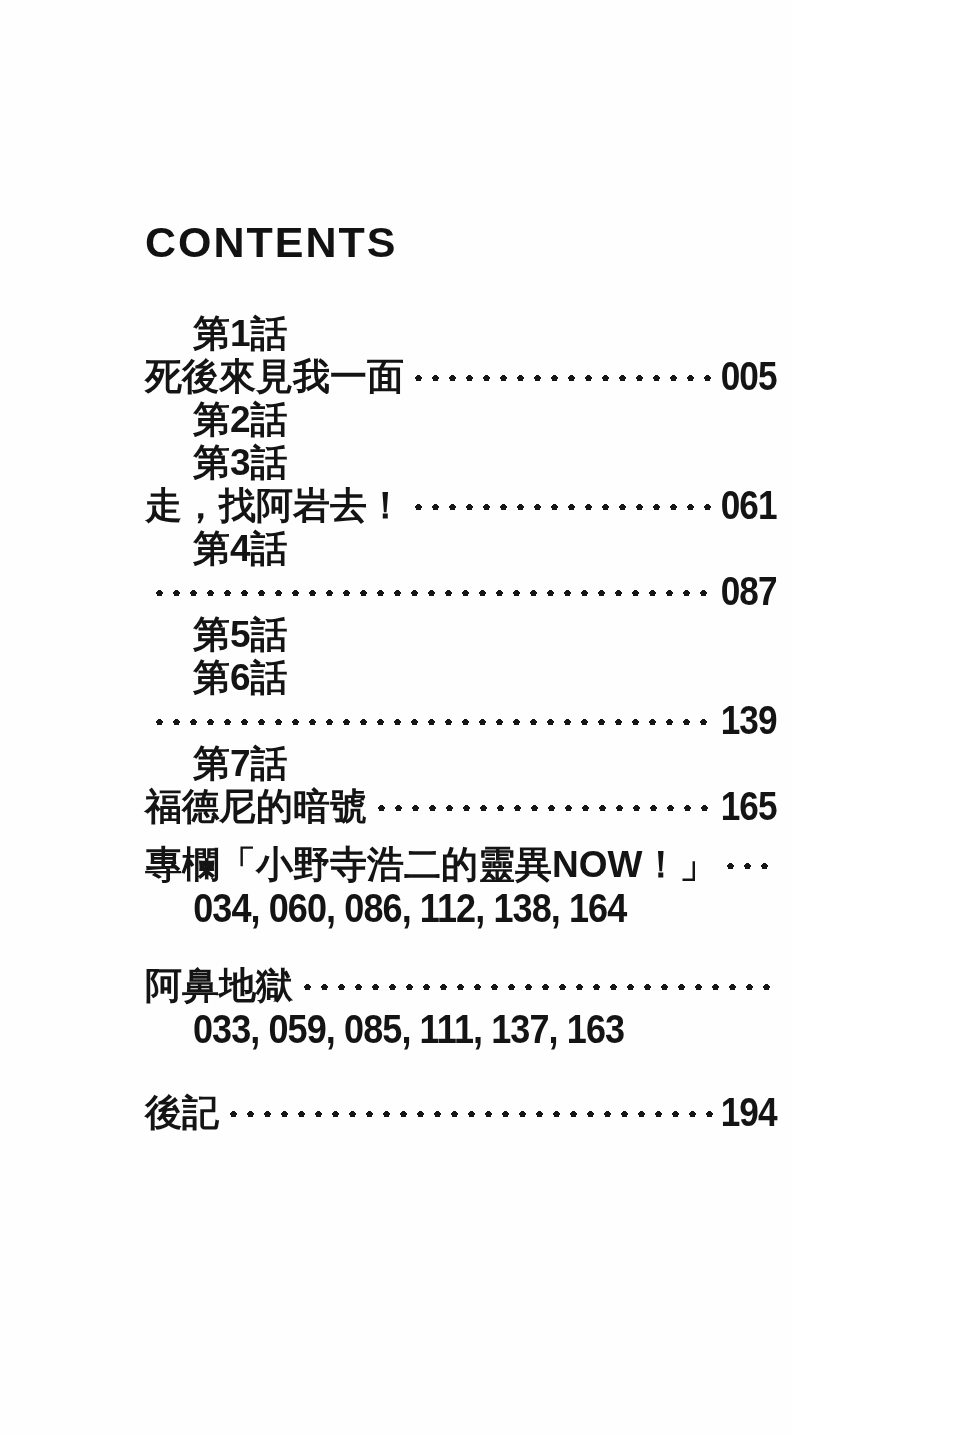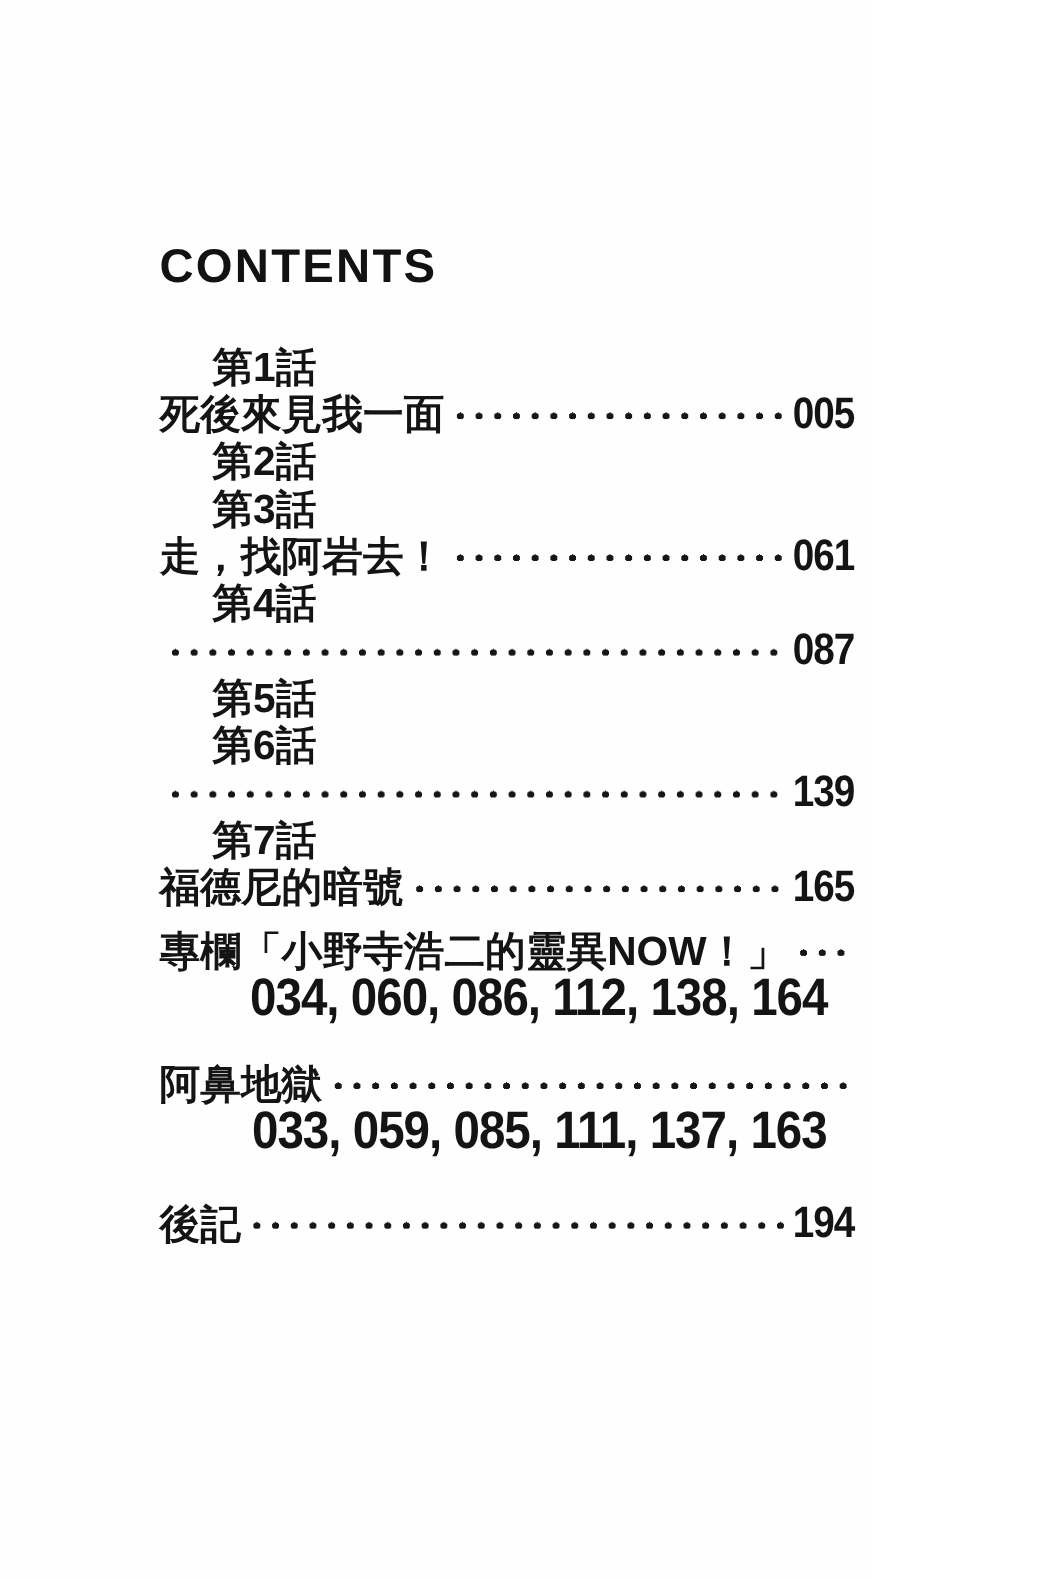--- a/index.html
+++ b/index.html
@@ -71,22 +71,22 @@
     transform-origin: right center;
     font-family: "Liberation Sans", "DejaVu Sans", sans-serif;
   }
   .extra {
     margin-top: 15px;
   }
   .extra + .extra {
     margin-top: 34px;
   }
   .pages-line {
-    text-align: center;
-    font-size: 48px;
+    text-align: left;
+    font-size: 40px;
     line-height: 44px;
     font-weight: 700;
     letter-spacing: -1px;
   }
   .pages-line .num-list {
     display: inline-block;
     transform: scaleX(0.9);
     transform-origin: right center;
   }
   .afterword {

